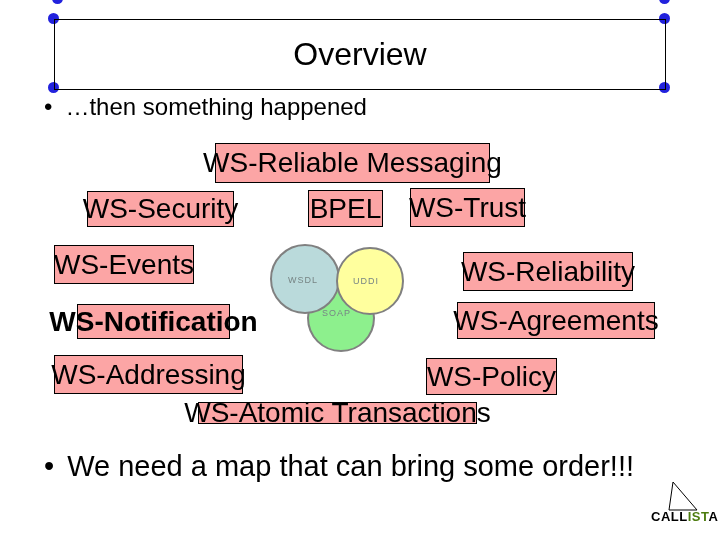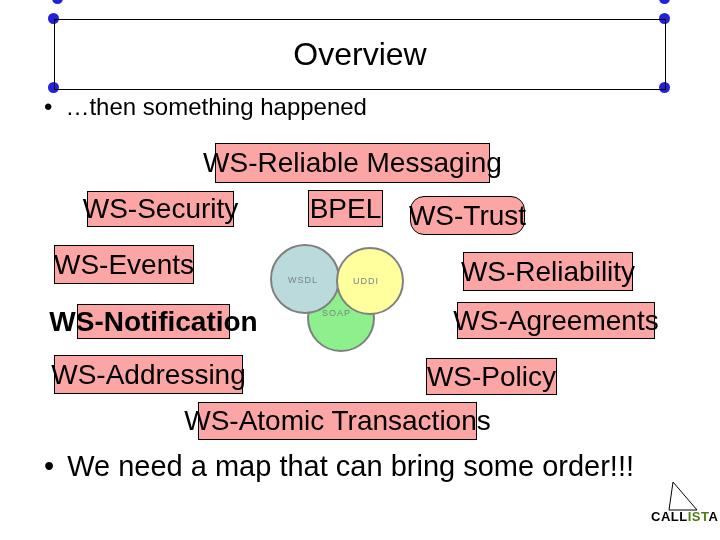--- a/index.html
+++ b/index.html
@@ -26,28 +26,28 @@
   #bullet1{left:44px;top:93px;font-size:24px;}
   #bullet2{left:44px;top:450px;font-size:29px;}
 
   
   .wsbox{position:absolute;border:1px solid #000;background:#fca5a5;
          display:flex;align-items:center;justify-content:center;
          font-size:28px;white-space:nowrap;box-sizing:border-box;}
   #box-0{left:215px;top:143px;width:275px;height:40px;}
   #box-1{left:87px;top:191px;width:147px;height:36px;}
   #box-2{left:308px;top:190px;width:75px;height:37px;}
-  #box-3{left:410px;top:196px;width:115px;height:39px;border-radius:14px;}
+  #box-3{left:410px;top:188px;width:115px;height:39px;}
   #box-4{left:54px;top:245px;width:140px;height:39px;}
   #box-5{left:463px;top:252px;width:170px;height:39px;}
   #box-6{left:77px;top:304px;width:153px;height:35px;font-weight:bold;}
   #box-7{left:457px;top:302px;width:198px;height:37px;}
   #box-8{left:54px;top:355px;width:189px;height:39px;}
   #box-9{left:426px;top:358px;width:131px;height:37px;}
-  #box-10{left:198px;top:402px;width:279px;height:38px;}
+  #box-10{left:198px;top:402px;width:279px;height:22px;}
 
   
   .circle{position:absolute;border-radius:50%;border:2px solid #808080;box-sizing:border-box;}
   #c-soap{left:307px;top:284px;width:68px;height:68px;}
   #c-wsdl{left:270px;top:244px;width:70px;height:70px;}
   #c-uddi{left:336px;top:247px;width:68px;height:68px;}
   .vlabel{position:absolute;font-size:9px;letter-spacing:1px;}
   #l-wsdl{left:288px;top:275px;}
   #l-uddi{left:353px;top:276px;}
   #l-soap{left:322px;top:308px;}

